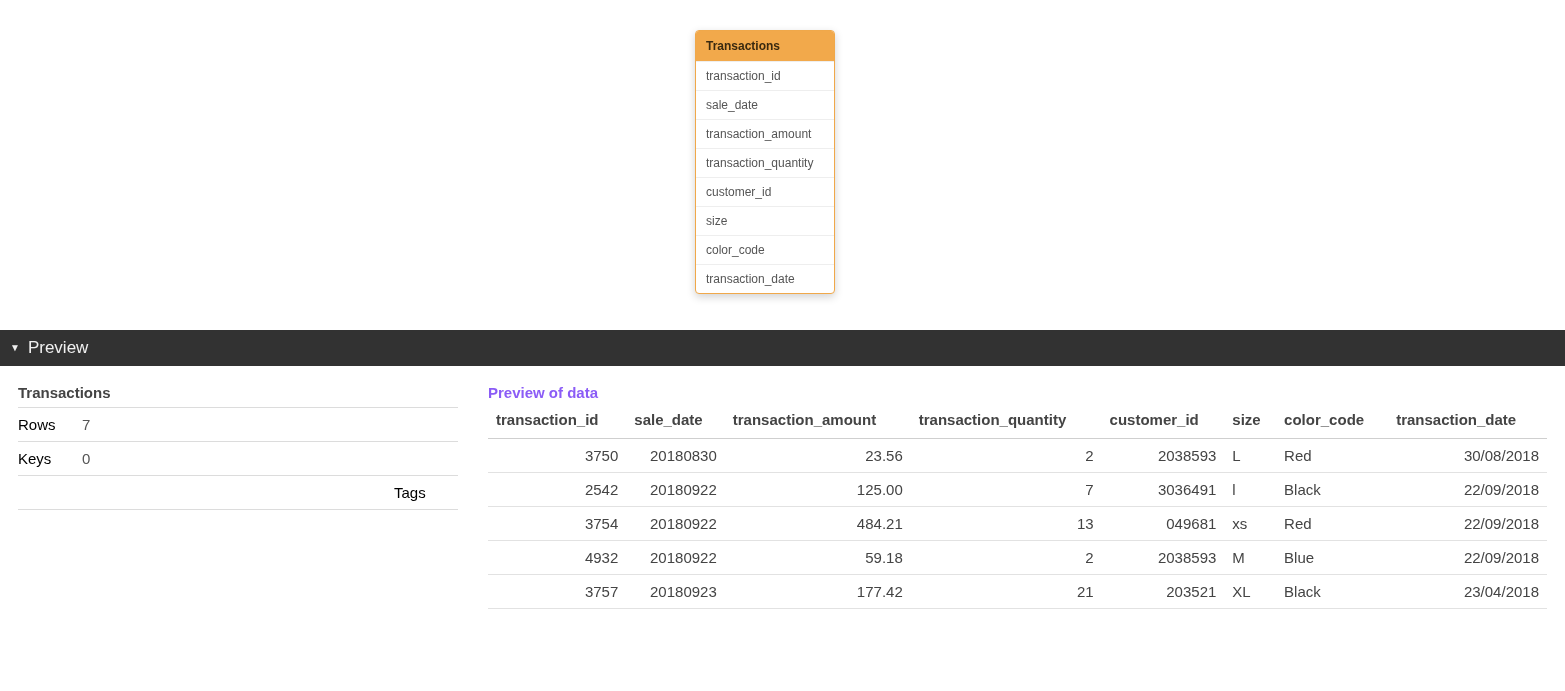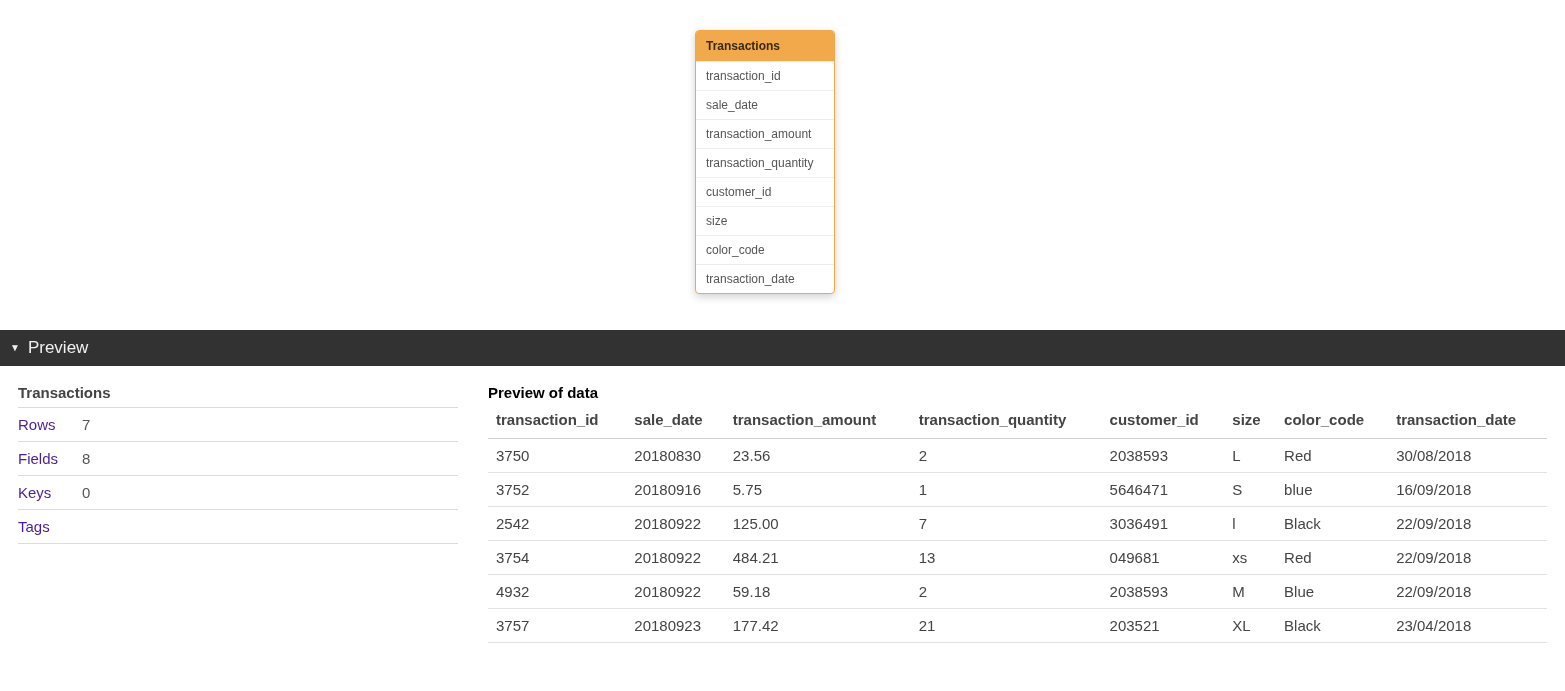--- a/index.html
+++ b/index.html
@@ -73,28 +73,28 @@
     color: #444;
     padding-bottom: 6px;
   }
   .meta-row {
     display: flex;
     border-top: 1px solid #dcdcdc;
     padding: 8px 0;
     font-size: 15px;
     color: #444;
   }
-  .meta-row:last-child { border-bottom: 1px solid #dcdcdc; }
-  .meta-key { width: 64px; flex: 0 0 64px; color:#4c1d95; }
+  .meta-row:last-child { border-bottom: 1px solid #dcdcdc; justify-content: flex-end; }
+  .meta-key { width: 64px; flex: 0 0 64px; color:#000000; }
   .meta-val { flex: 1; color:#555; font-variant-numeric: tabular-nums; }
   .data-panel { flex: 1; }
   .data-title {
     font-weight: 700;
     font-size: 15px;
-    color: #000000;
+    color: #8b5cf6;
     padding-bottom: 4px;
   }
   table.data {
     width: 100%;
     border-collapse: collapse;
     font-size: 15px;
     color: #444;
   }
   table.data th {
     text-align: left;
@@ -103,21 +103,21 @@
     border-bottom: 1px solid #cfcfcf;
     color:#444;
     white-space: nowrap;
   }
   table.data td {
     padding: 8px 8px;
     border-bottom: 1px solid #e2e2e2;
     white-space: nowrap;
     font-variant-numeric: tabular-nums;
   }
-  .num { text-align: left; }
+  .num { text-align: right; }
   .txt { text-align: left; }
 </style>
 </head>
 <body>
 
 <div class="canvas-area">
   <div class="table-card">
     <div class="table-card-header">Transactions</div>
     <div id="entity-fields">
         <div class="table-card-field">transaction_id</div>
@@ -139,24 +139,20 @@
 
 <div class="preview-body">
 
   <div class="meta-panel">
     <div class="meta-title">Transactions</div>
     <div class="meta-row">
       <div class="meta-key">Rows</div>
       <div class="meta-val">7</div>
     </div>
     <div class="meta-row">
-      <div class="meta-key">Fields</div>
-      <div class="meta-val">8</div>
-    </div>
-    <div class="meta-row">
       <div class="meta-key">Keys</div>
       <div class="meta-val">0</div>
     </div>
     <div class="meta-row">
       <div class="meta-key">Tags</div>
     </div>
   </div>
 
   <div class="data-panel">
     <div class="data-title">Preview of data</div>
@@ -178,30 +174,20 @@
             <td class="num">3750</td>
             <td class="num">20180830</td>
             <td class="num">23.56</td>
             <td class="num">2</td>
             <td class="num">2038593</td>
             <td class="txt">L</td>
             <td class="txt">Red</td>
             <td class="num">30/08/2018</td>
           </tr>
           <tr>
-            <td class="num">3752</td>
-            <td class="num">20180916</td>
-            <td class="num">5.75</td>
-            <td class="num">1</td>
-            <td class="num">5646471</td>
-            <td class="txt">S</td>
-            <td class="txt">blue</td>
-            <td class="num">16/09/2018</td>
-          </tr>
-          <tr>
             <td class="num">2542</td>
             <td class="num">20180922</td>
             <td class="num">125.00</td>
             <td class="num">7</td>
             <td class="num">3036491</td>
             <td class="txt">l</td>
             <td class="txt">Black</td>
             <td class="num">22/09/2018</td>
           </tr>
           <tr>

